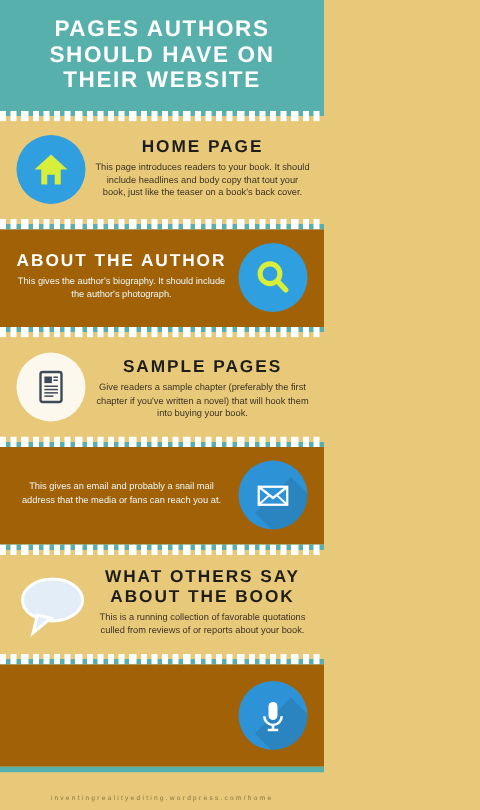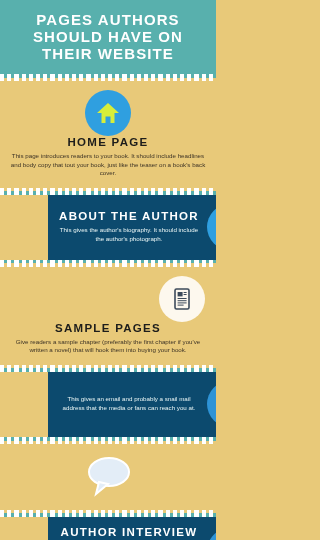--- a/index.html
+++ b/index.html
@@ -6,21 +6,21 @@
   body{
     width:216px;height:540px;
     font-family:"Liberation Sans", sans-serif;
     background:#e8c979;
     overflow:hidden;
   }
   .infographic{position:relative;width:216px;height:540px;overflow:hidden;}
 
   
   .band{position:relative;width:100%;box-sizing:border-box;}
-  .band.teal{background:#0c4a6e;margin-left:48px;}
+  .band.teal{background:#a16207;}
   .band.sand{background:#e8c979;}
 
   
   .divider{
     position:relative;height:7px;width:100%;
     display:flex;align-items:center;overflow:hidden;
   }
   .divider .dots{
     display:flex;width:100%;height:7px;
     gap:0;
@@ -42,21 +42,21 @@
     font-weight:bold;letter-spacing:1.1px;
     text-transform:uppercase;
   }
 
   
   .row{
     display:flex;align-items:center;
     padding:9px 7px 10px 7px;
     box-sizing:border-box;min-height:62px;
   }
-  .row.icon-left{flex-direction:column;}
+  .row.icon-left{flex-direction:row;}
   .row.icon-right{flex-direction:row-reverse;}
   .iconwrap{
     flex:0 0 auto;width:54px;
     display:flex;align-items:center;justify-content:center;
   }
   .txt{flex:1 1 auto;text-align:center;padding:0 2px;}
   .txt h2{
     margin:0 0 3px 0;
     font-size:11.5px;line-height:13px;
     font-weight:bold;letter-spacing:1.3px;
@@ -355,20 +355,24 @@
   </div>
 
   <div class="band sand">
     <div class="row icon-left dark" style="min-height:66px;">
       <div class="iconwrap">
         <svg width="50" height="44" viewBox="0 0 50 44" aria-hidden="true">
           <ellipse cx="26" cy="19" rx="20" ry="14" fill="#e3edf7" stroke="#ffffff" stroke-width="2"></ellipse>
           <path d="M16 29 L13 41 L25 31 Z" fill="#e3edf7" stroke="#ffffff" stroke-width="2"></path>
         </svg>
       </div>
+      <div class="txt">
+        <h2 style="line-height:13px;">WHAT OTHERS SAY ABOUT THE BOOK</h2>
+        <p>This is a running collection of favorable quotations culled from reviews of or reports about your book.</p>
+      </div>
     </div>
   </div>
 
   <div class="divider" style="background:linear-gradient(to bottom,#e8c979 50%,#58b0ad 50%);">
     <span class="dots">
       <i></i>
         <i></i>
         <i></i>
         <i></i>
         <i></i>
@@ -406,24 +410,20 @@
         <div class="circle c-blue2">
           <span class="shadow-lr"></span>
           <svg width="26" height="28" viewBox="0 0 26 28" aria-hidden="true" style="position:relative;">
             <rect x="10" y="5" width="6" height="12" rx="3" fill="#ffffff"></rect>
             <path d="M7.2 14.5 a5.8 5.8 0 0 0 11.6 0" fill="none" stroke="#ffffff" stroke-width="1.7"></path>
             <line x1="13" y1="20.3" x2="13" y2="23.4" stroke="#ffffff" stroke-width="1.7"></line>
             <line x1="9.5" y1="23.6" x2="16.5" y2="23.6" stroke="#ffffff" stroke-width="1.7"></line>
           </svg>
         </div>
       </div>
-      <div class="txt">
-        <h2>AUTHOR INTERVIEW</h2>
-        <p>Readers are very interested in their favorite authors, wondering how they wrote their books, about their personal lives, and what advice they might disperse about writing.</p>
-      </div>
     </div>
   </div>
 
   <div class="topstrip"></div>
   <div class="footerbar">
     <span>inventingrealityediting.wordpress.com/home</span>
   </div>
 
 </div>
 

